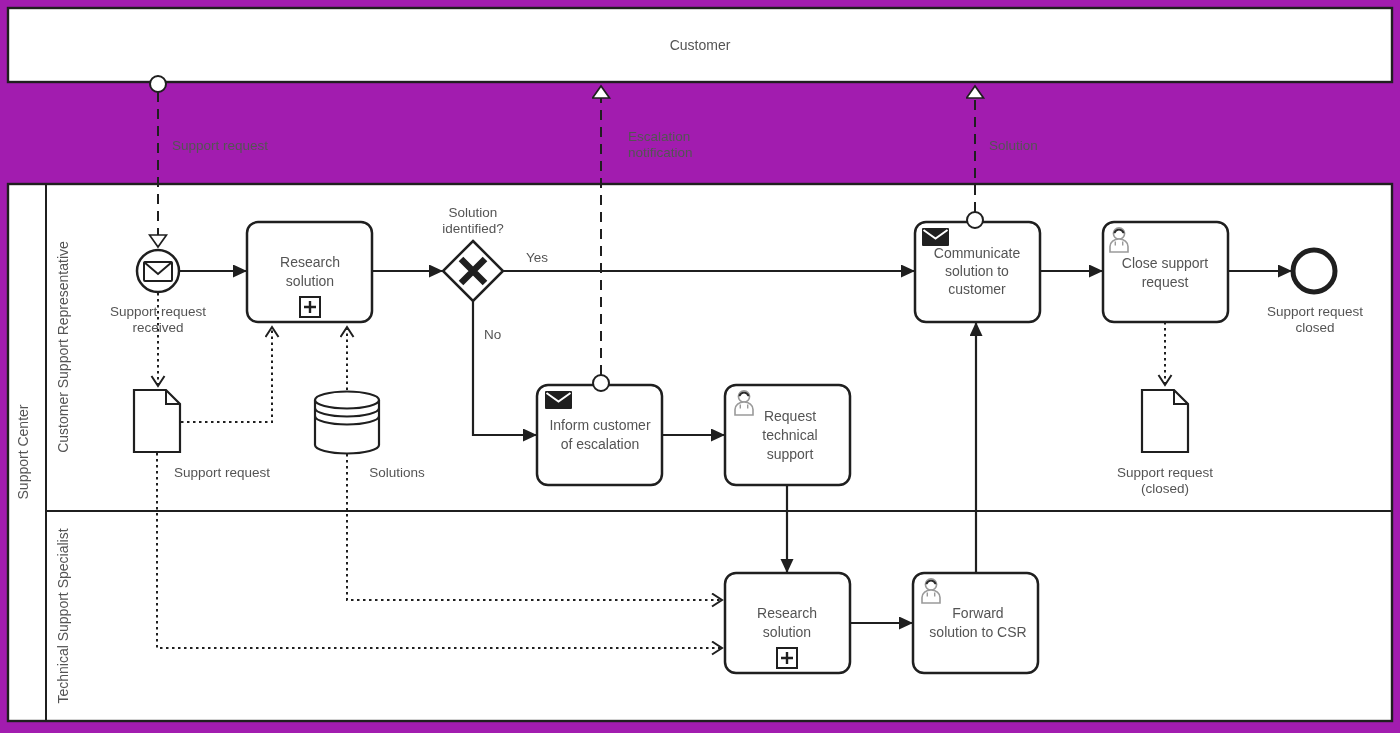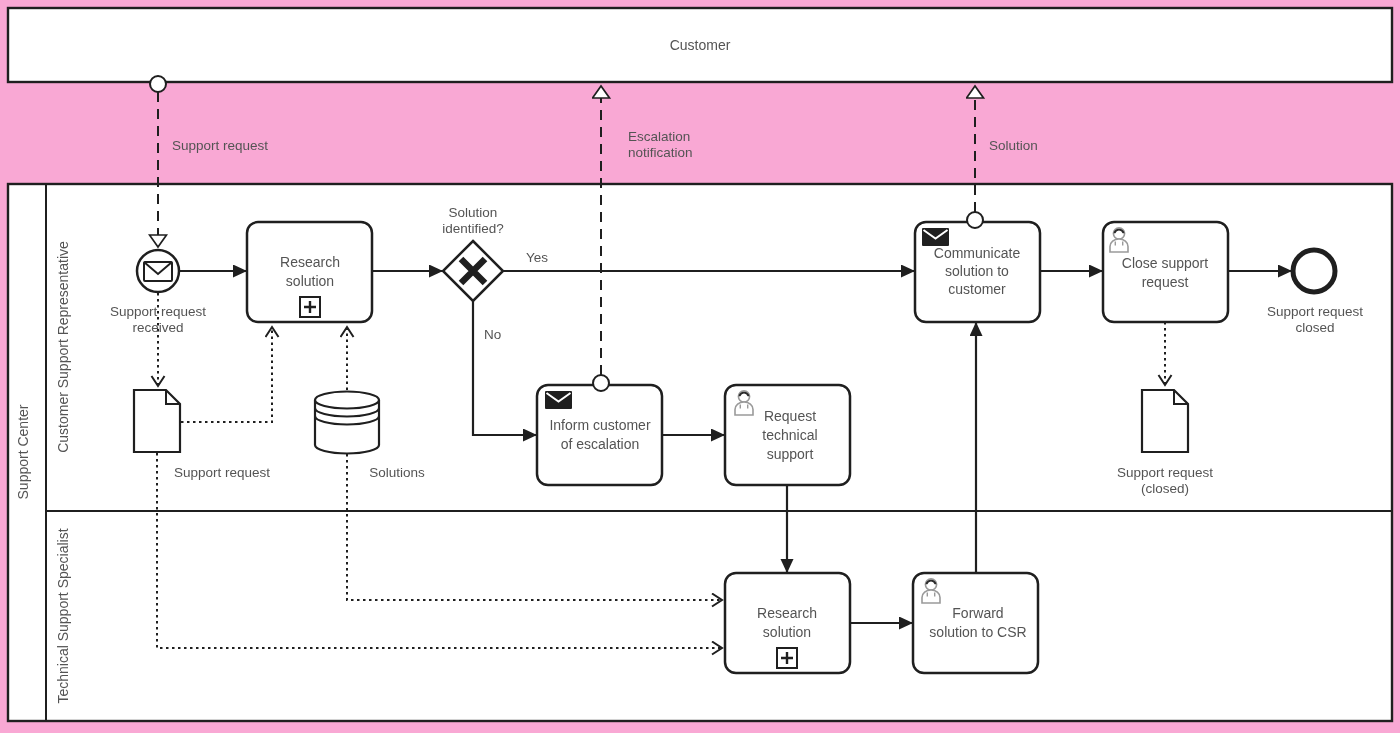--- a/index.html
+++ b/index.html
@@ -1,16 +1,16 @@
 <!DOCTYPE html>
 <html><head>
 <meta charset="utf-8">
 <style>
   html,body{margin:0;padding:0;background:#ffffff;}
-  .stage{position:relative;width:1400px;height:733px;background:#f9a8d4;overflow:hidden;}
+  .stage{position:relative;width:1400px;height:733px;background:#a21caf;overflow:hidden;}
   svg{display:block;font-family:"Liberation Sans", sans-serif;}
   .shape{fill:#ffffff;stroke:#1f1f1f;stroke-width:2.5;}
   .thin{fill:none;stroke:#1f1f1f;stroke-width:2;}
   .seq{fill:none;stroke:#1f1f1f;stroke-width:2.2;}
   .msg{fill:none;stroke:#1f1f1f;stroke-width:2;stroke-dasharray:10 7;}
   .dot{fill:none;stroke:#1f1f1f;stroke-width:2;stroke-dasharray:2.5 3.5;}
   .lbl{font-size:13.5px;fill:#545454;}
   .tlbl{font-size:14px;fill:#545454;}
   .mid{text-anchor:middle;}
 </style>

